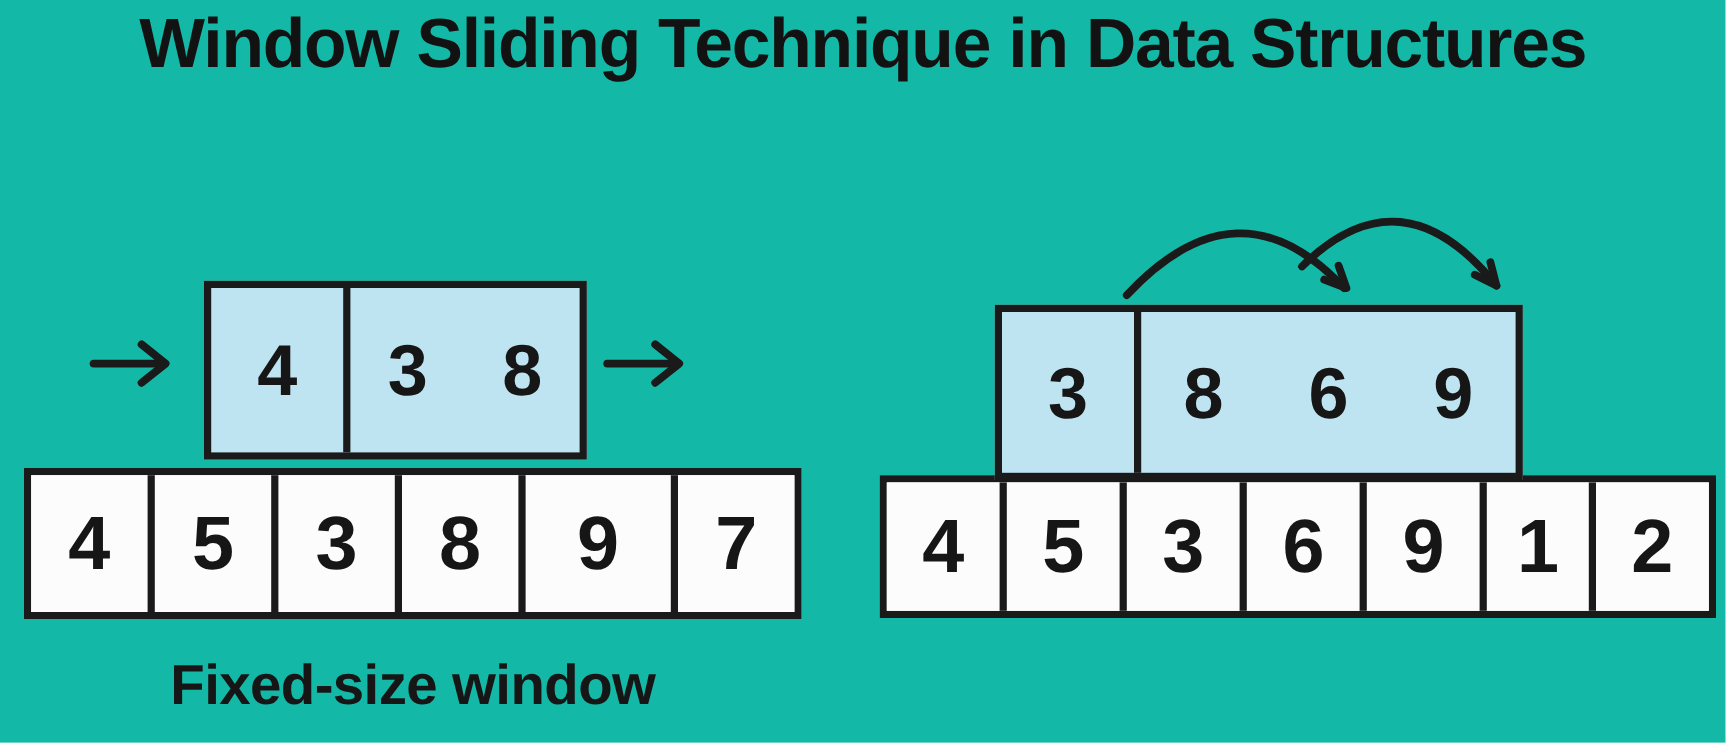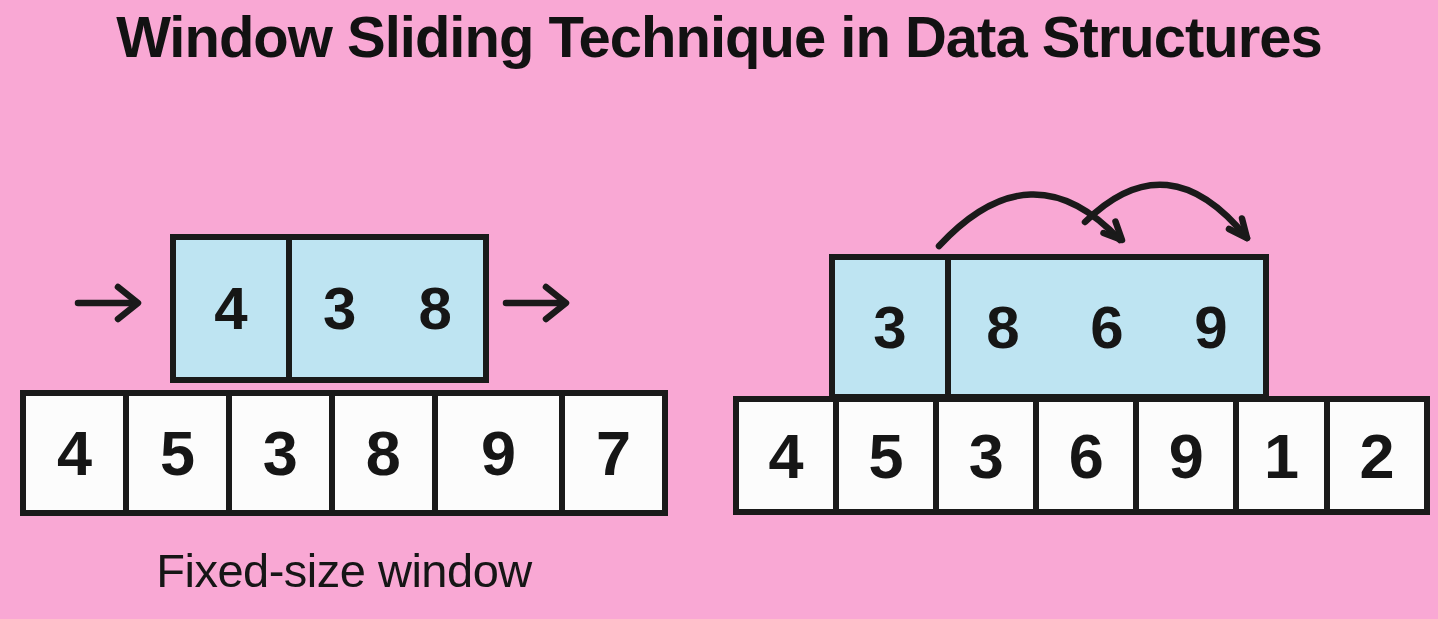--- a/index.html
+++ b/index.html
@@ -1,21 +1,21 @@
 <!DOCTYPE html>
 <html><head>
 <meta charset="utf-8">
 <style>
   * { margin: 0; padding: 0; box-sizing: border-box; }
   html, body { background: #ffffff; }
   .canvas {
     position: relative;
     width: 1438px;
     height: 619px;
-    background: #f9a8d4;
+    background: #14b8a6;
     font-family: "Liberation Sans", "DejaVu Sans", sans-serif;
     color: #161616;
     overflow: hidden;
   }
   .title {
     position: absolute;
     top: 3px; left: 0;
     width: 100%;
     text-align: center;
     font-size: 58px;
@@ -63,21 +63,21 @@
   .fixed-array    { left: 20px;  top: 390px; width: 648px; height: 126px; }
   .fixed-array .cell:nth-child(5) { flex: 1.25; }
   .variable-array { left: 733px; top: 396px; width: 697px; height: 119px; }
   .variable-array .cell:nth-child(6) { flex: 0.9; }
   
   .caption {
     position: absolute;
     top: 543px;
     text-align: center;
     font-size: 47px;
-    font-weight: 400;
+    font-weight: 700;
     letter-spacing: -0.5px;
   }
   .caption.fixed    { left: 20px;  width: 648px; }
   .caption.variable { left: 733px; width: 697px; }
   
   svg.arrow { position: absolute; pointer-events: none; z-index: 3; }
   svg.arrow path {
     fill: none;
     stroke: #1a1a1a;
     stroke-width: 6.5;

